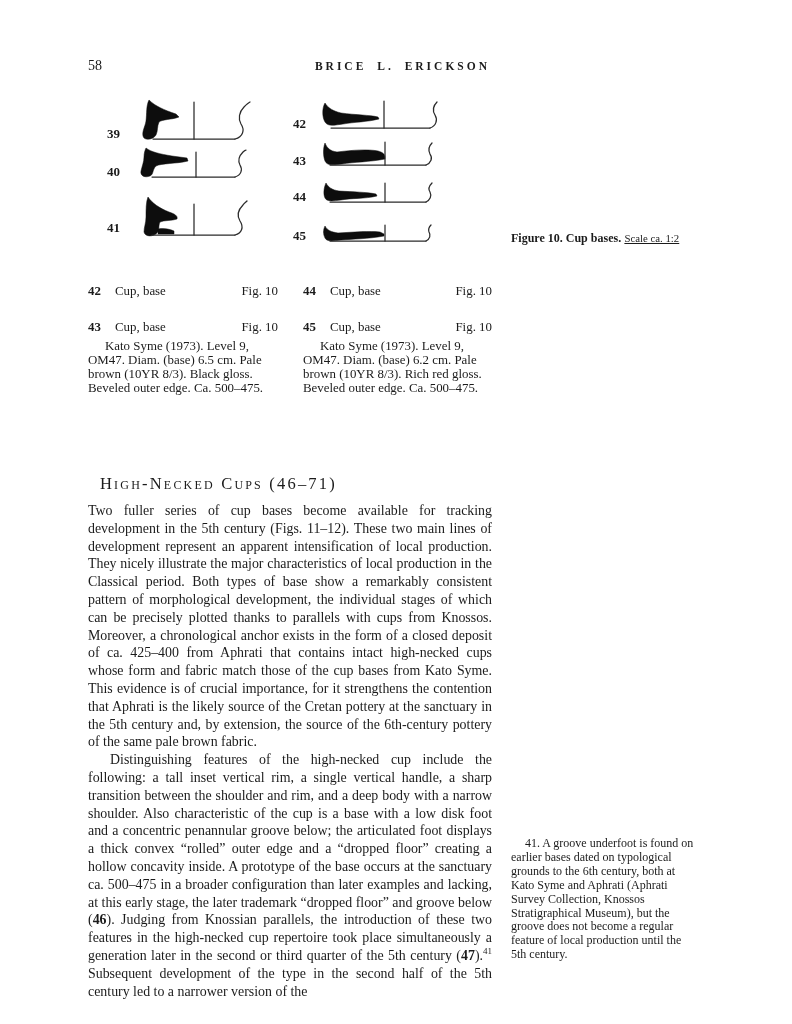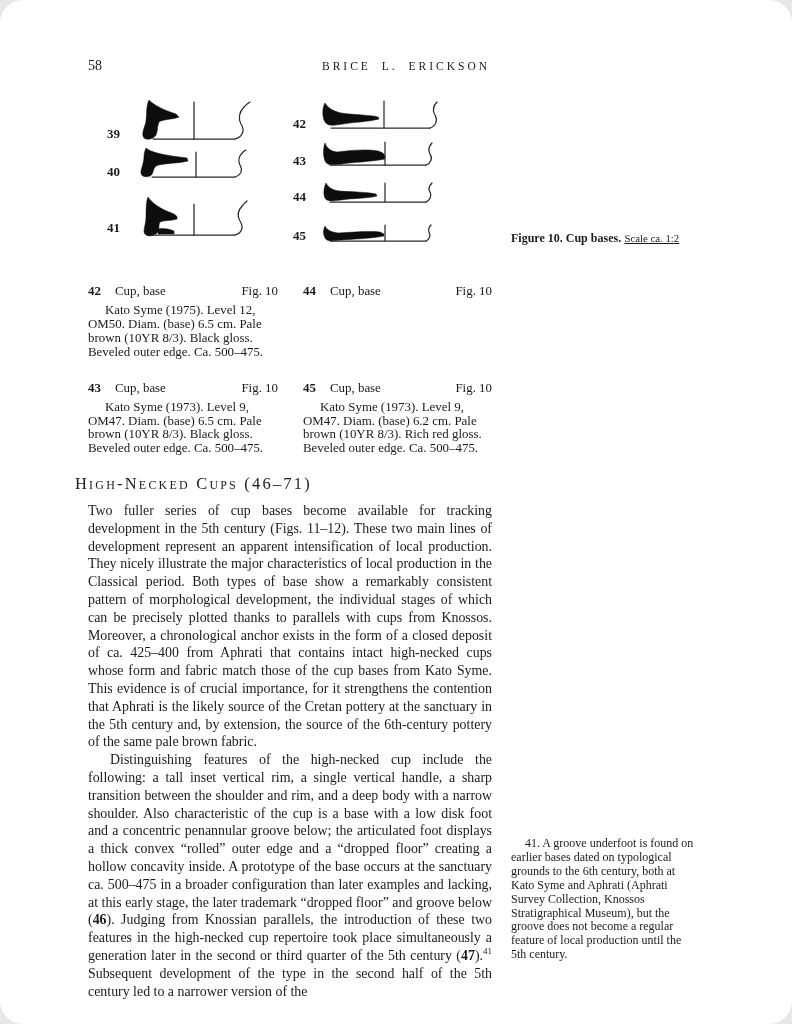--- a/index.html
+++ b/index.html
@@ -1,26 +1,25 @@
 <!DOCTYPE html>
 <html><head>
 <meta charset="utf-8">
 <style>
   html,body{margin:0;padding:0;background:#e8e8e8;}
   .page{
     position:relative;width:792px;height:1024px;margin:0 auto;
     background:#ffffff;color:#1b1b1b;
     font-family:"Liberation Serif", serif;
     overflow:hidden;
-    border-radius:23px;
   }
   
   .header{position:absolute;top:58px;left:88px;width:402px;display:flex;justify-content:space-between;align-items:baseline;}
   .page-num{font-size:14px;}
-  .running-head{font-size:11.5px;font-weight:normal;letter-spacing:3px;word-spacing:5px;text-align:right;}
+  .running-head{font-size:11.5px;font-weight:bold;letter-spacing:3px;word-spacing:5px;text-align:right;}
 
   
   .figure{position:absolute;top:1px;left:0;width:712px;height:270px;}
   .fig-row{position:absolute;display:flex;align-items:flex-end;}
   .fig-num{font-size:13px;font-weight:600;width:24px;text-align:right;margin-right:12px;margin-bottom:1px;}
   .fig-row svg{display:block;}
   .profile-line{stroke:#2b2b2b;stroke-width:1.25;fill:none;stroke-linecap:round;}
   .profile-fill{fill:#0d0d0d;stroke:#0d0d0d;stroke-width:0.5;}
   .fig-caption{position:absolute;top:229px;left:511px;width:250px;font-size:13px;}
   .fig-caption b{font-size:12px;}
@@ -28,21 +27,21 @@
 
   
   .catalog{position:absolute;top:284px;left:88px;width:404px;display:grid;grid-template-columns:190px 189px;column-gap:25px;row-gap:21px;}
   .entry-head{display:flex;font-size:12.9px;align-items:baseline;}
   .entry-num{font-weight:bold;width:27px;flex:none;}
   .entry-title{}
   .entry-fig{margin-left:auto;}
   .entry-desc{margin:5px 0 0 0;font-size:12.9px;line-height:13.9px;text-indent:17px;}
 
   
-  .section-heading{position:absolute;top:474px;left:75px;margin:0;font-size:16.5px;font-weight:normal;font-variant:small-caps;letter-spacing:2.2px;}
+  .section-heading{position:absolute;top:474px;left:100px;margin:0;font-size:16.5px;font-weight:normal;font-variant:small-caps;letter-spacing:2.2px;}
 
   
   .body-text{position:absolute;top:502px;left:88px;width:404px;font-size:13.9px;line-height:17.8px;text-align:justify;}
   .body-text p{margin:0;}
   .body-text p + p{text-indent:22px;}
   .body-text b{font-weight:bold;}
   sup.noteref{font-size:9px;vertical-align:super;line-height:0;}
 
   
   .footnote{position:absolute;top:837px;left:511px;width:183px;font-size:12px;line-height:13.9px;text-indent:14px;}
@@ -137,21 +136,20 @@
   </div>
 
   <div class="catalog">
 
     <div class="entry">
       <div class="entry-head">
         <span class="entry-num">42</span>
         <span class="entry-title">Cup, base</span>
         <span class="entry-fig">Fig. 10</span>
       </div>
-      <p class="entry-desc">Kato Syme (1975). Level 12, OM50. Diam. (base) 6.5 cm. Pale brown (10YR 8/3). Black gloss. Beveled outer edge. Ca. 500–475.</p>
     </div>
 
     <div class="entry">
       <div class="entry-head">
         <span class="entry-num">44</span>
         <span class="entry-title">Cup, base</span>
         <span class="entry-fig">Fig. 10</span>
       </div>
     </div>
 

